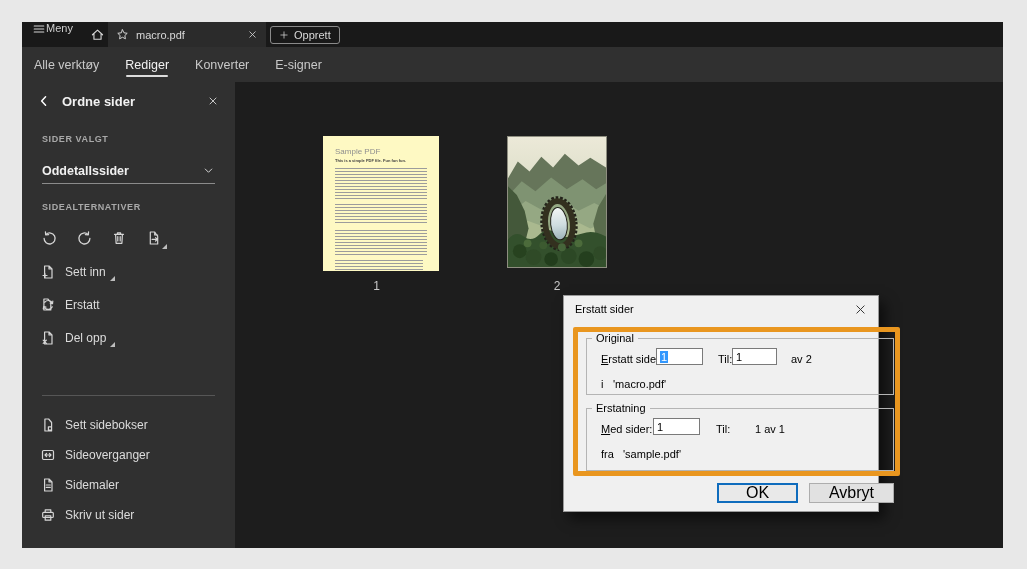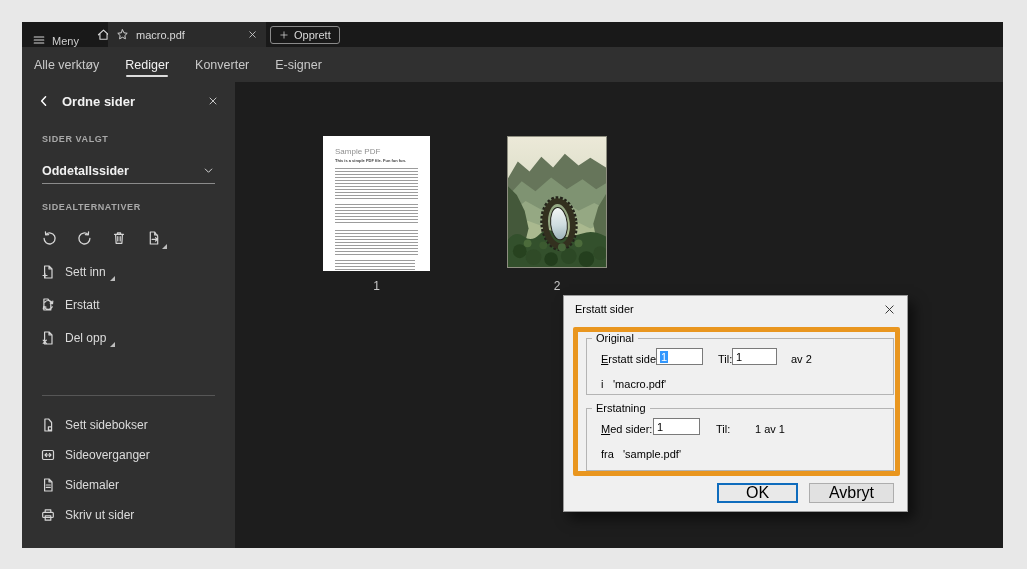--- a/index.html
+++ b/index.html
@@ -1,21 +1,21 @@
 <!DOCTYPE html>
 <html><head>
 <meta charset="utf-8">
 <style>
   * { margin:0; padding:0; box-sizing:border-box; }
   html,body { width:1027px; height:569px; background:#e8e8e8; font-family:"Liberation Sans", sans-serif; overflow:hidden; }
   .app { position:absolute; left:22px; top:22px; width:981px; height:526px; background:#1d1d1d; }
 
   
   .topbar { position:absolute; left:0; top:0; width:100%; height:25px; background:#191919; display:flex; align-items:center; color:#cfcfcf; font-size:11px; }
-  .menu-btn { display:flex; align-items:flex-end; gap:6px; padding:0 10px; height:100%; cursor:pointer; }
+  .menu-btn { display:flex; align-items:flex-start; gap:0; padding:0 10px; height:100%; cursor:pointer; }
   .home-btn { display:flex; align-items:center; justify-content:center; width:30px; height:100%; cursor:pointer; }
   .doc-tab { position:absolute; left:86px; top:0; width:158px; height:25px; background:#2b2b2b; display:flex; align-items:center; gap:7px; padding:12px 8px; cursor:pointer; }
   .doc-tab .tab-title { flex:1; color:#d9d9d9; }
   .create-btn { position:absolute; left:248px; top:4px; height:18px; border:1px solid #8a8a8a; border-radius:3px; display:flex; align-items:center; gap:5px; padding:0 8px; color:#d9d9d9; cursor:pointer; }
   svg.ic { display:block; }
   svg.ic path, svg.ic polyline, svg.ic rect, svg.ic ellipse { fill:none; stroke:#d6d6d6; stroke-width:1.2; stroke-linecap:round; stroke-linejoin:round; }
 
   
   .toolbar { position:absolute; left:0; top:25px; width:100%; height:35px; background:#303030; display:flex; align-items:center; padding-left:12px; gap:26px; font-size:12.5px; color:#c9c9c9; }
   .tool-tab { position:relative; height:100%; display:flex; align-items:center; cursor:pointer; }
@@ -38,31 +38,31 @@
   .tool-icons { position:absolute; left:17px; top:146px; display:flex; gap:15px; }
   .tbtn { width:20px; height:20px; display:flex; align-items:center; justify-content:center; position:relative; cursor:pointer; }
   .side-item { position:absolute; left:18px; height:20px; display:flex; align-items:center; gap:9px; cursor:pointer; }
   .side-item .lab { color:#dcdcdc; font-size:12px; position:relative; }
   .corner { position:absolute; width:0; height:0; border-style:solid; border-width:0 0 5px 5px; border-color:transparent transparent #bdbdbd transparent; }
   .side-item .corner { right:-9px; bottom:-2px; }
   .tbtn .corner { right:-3px; bottom:-1px; }
   .divider { position:absolute; left:20px; top:313px; width:173px; height:1px; background:#565656; }
 
   
-  .thumb1 { position:absolute; left:88px; top:54px; width:107px; height:135px; background:#ffffff; padding:11px 12px 16px 12px; overflow:hidden; }
+  .thumb1 { position:absolute; left:88px; top:54px; width:116px; height:135px; background:#fef9c3; padding:11px 12px 16px 12px; overflow:hidden; }
   .doc-title { font-size:8px; color:#8f8f8f; margin-bottom:2px; }
   .doc-sub { font-size:4px; font-weight:bold; color:#3c3c3c; margin-bottom:5px; }
   .pline { background:repeating-linear-gradient(to bottom, #9c9c9c 0 1px, transparent 1px 3px); margin-bottom:5px; }
   .thumb2 { position:absolute; left:272px; top:54px; width:100px; height:132px; border:1px solid #8e8e80; cursor:pointer; }
   .thumb2 svg { display:block; width:100%; height:100%; }
   .page-num { position:absolute; top:197px; text-align:center; color:#c8c8c8; font-size:12px; }
   .num1 { left:88px; width:107px; } .num2 { left:272px; width:100px; }
 
   
-  .dialog { position:absolute; left:328px; top:213px; width:345px; height:217px; background:#f0f0f0; border:1px solid #9a9a9a; box-shadow:6px 7px 12px rgba(0,0,0,.55); font-size:11px; color:#000; }
+  .dialog { position:absolute; left:328px; top:213px; width:316px; height:217px; background:#f0f0f0; border:1px solid #9a9a9a; box-shadow:6px 7px 12px rgba(0,0,0,.55); font-size:11px; color:#000; }
   .dlg-title { position:absolute; left:11px; top:7px; }
   .dlg-close { position:absolute; right:11px; top:7px; cursor:pointer; }
   .dlg-close path { stroke:#333 !important; }
   .hl-box { position:absolute; left:9px; top:31px; width:327px; height:149px; border:5px solid #e9961f; border-radius:2px; pointer-events:none; }
   .group { position:absolute; left:22px; width:308px; border:1px solid #b4b4b4; }
   .g1 { top:42px; height:57px; } .g2 { top:112px; height:63px; }
   .legend { position:absolute; background:#f0f0f0; padding:0 4px; }
   .lg1 { left:28px; top:36px; } .lg2 { left:28px; top:106px; }
   .dtext { position:absolute; }
   .mn { text-decoration:underline; }

